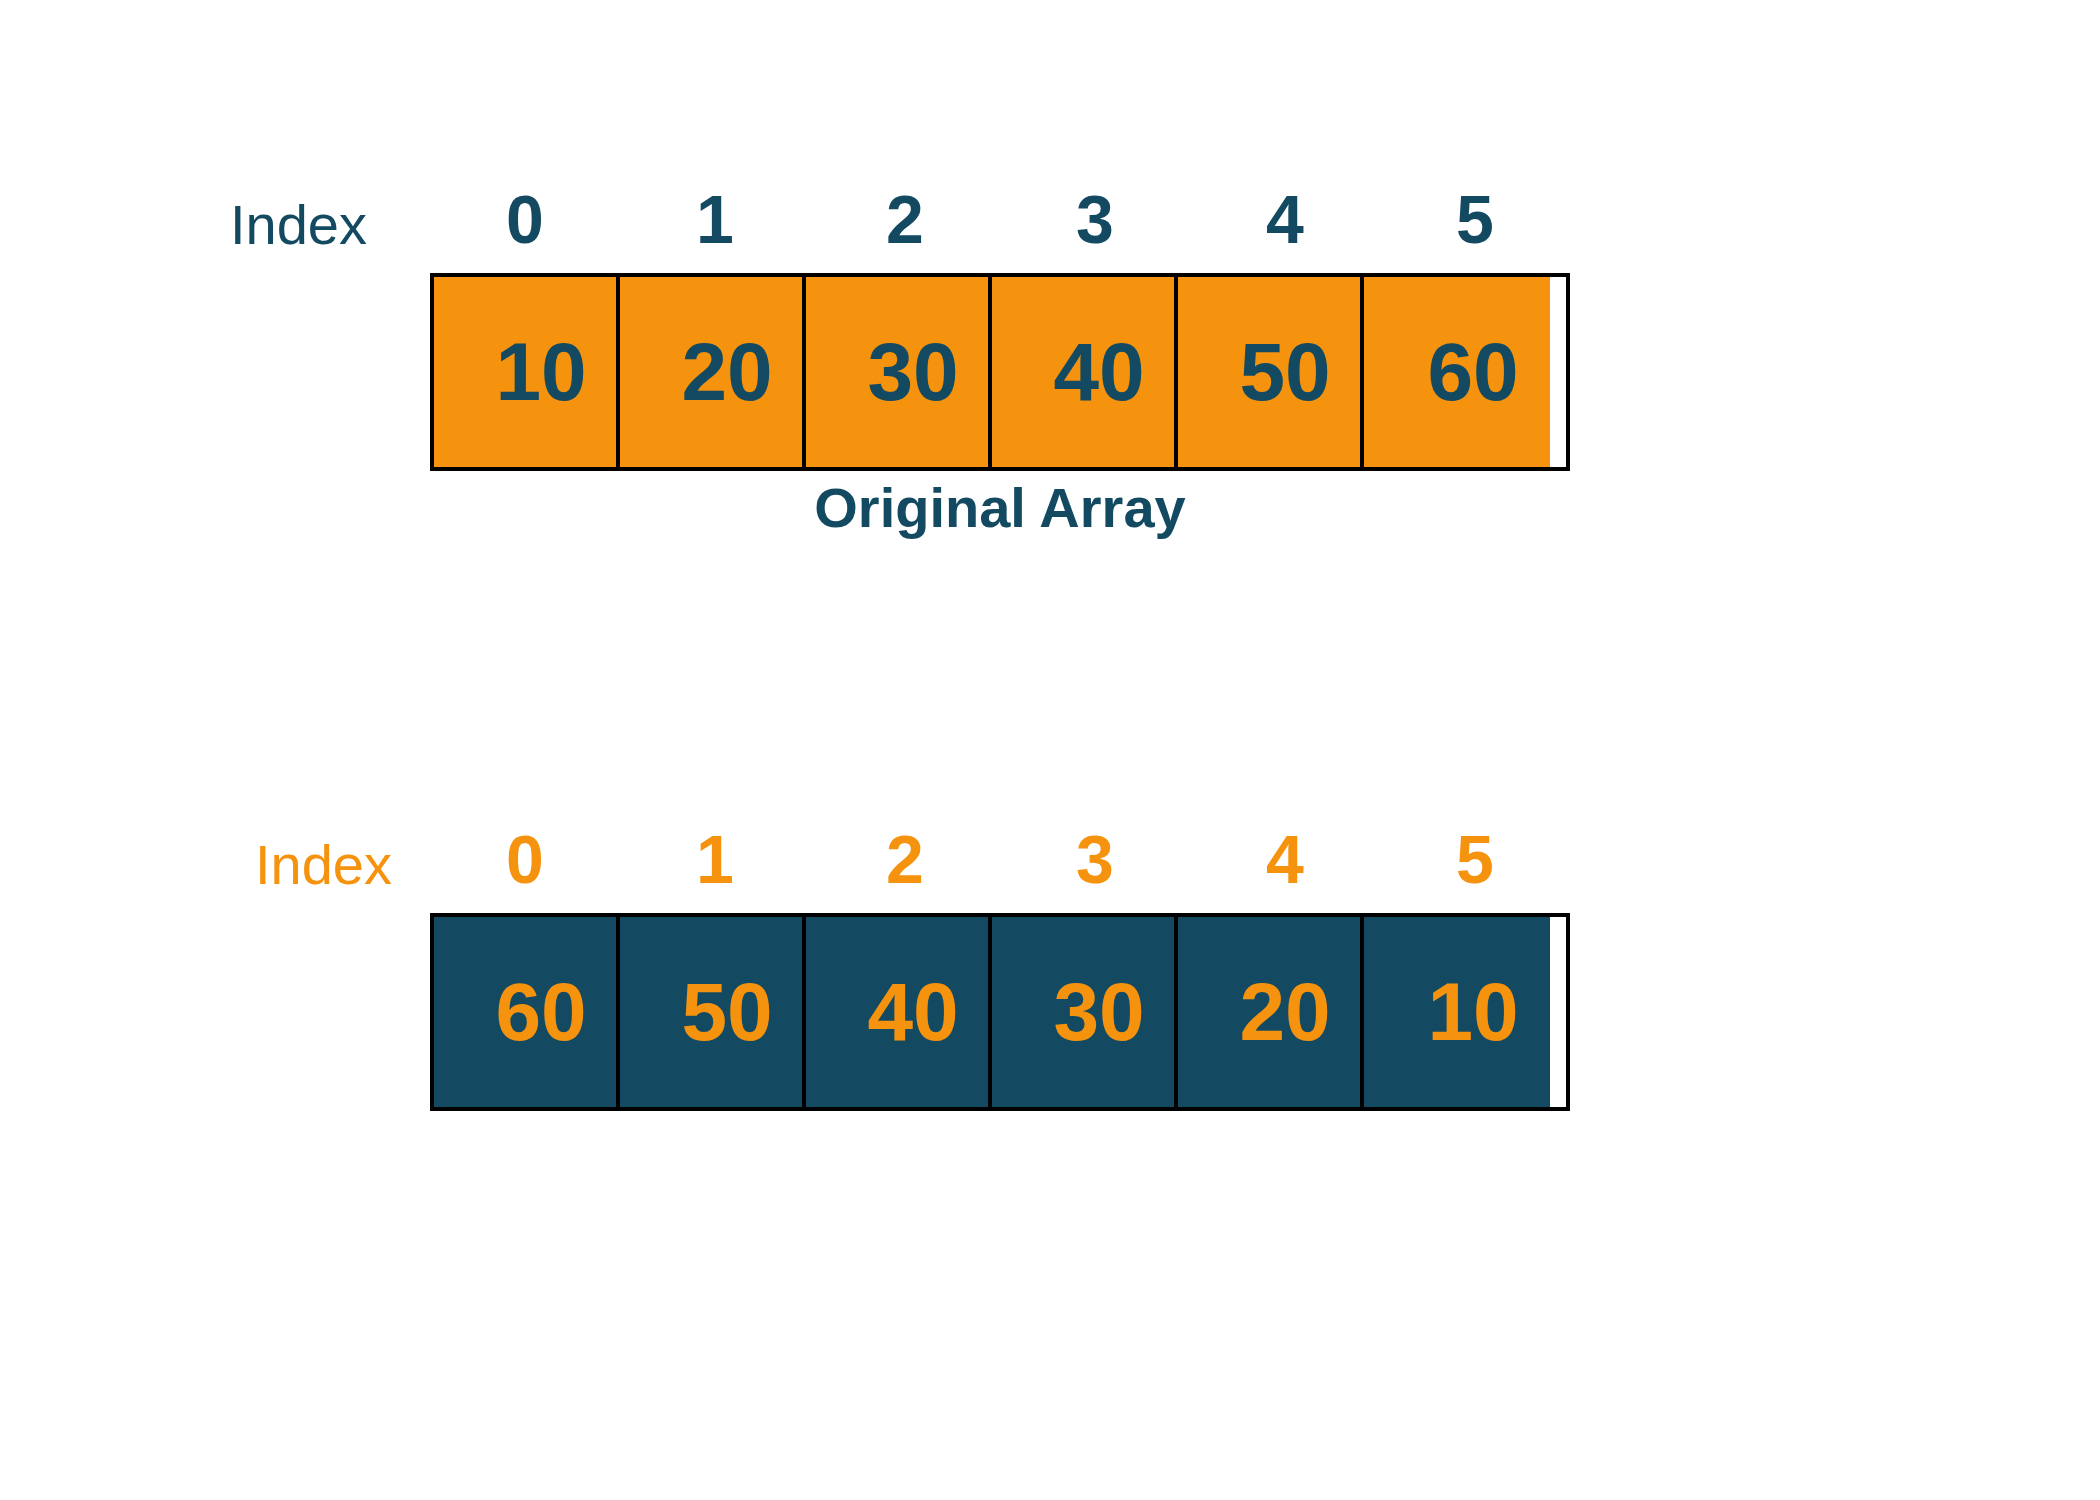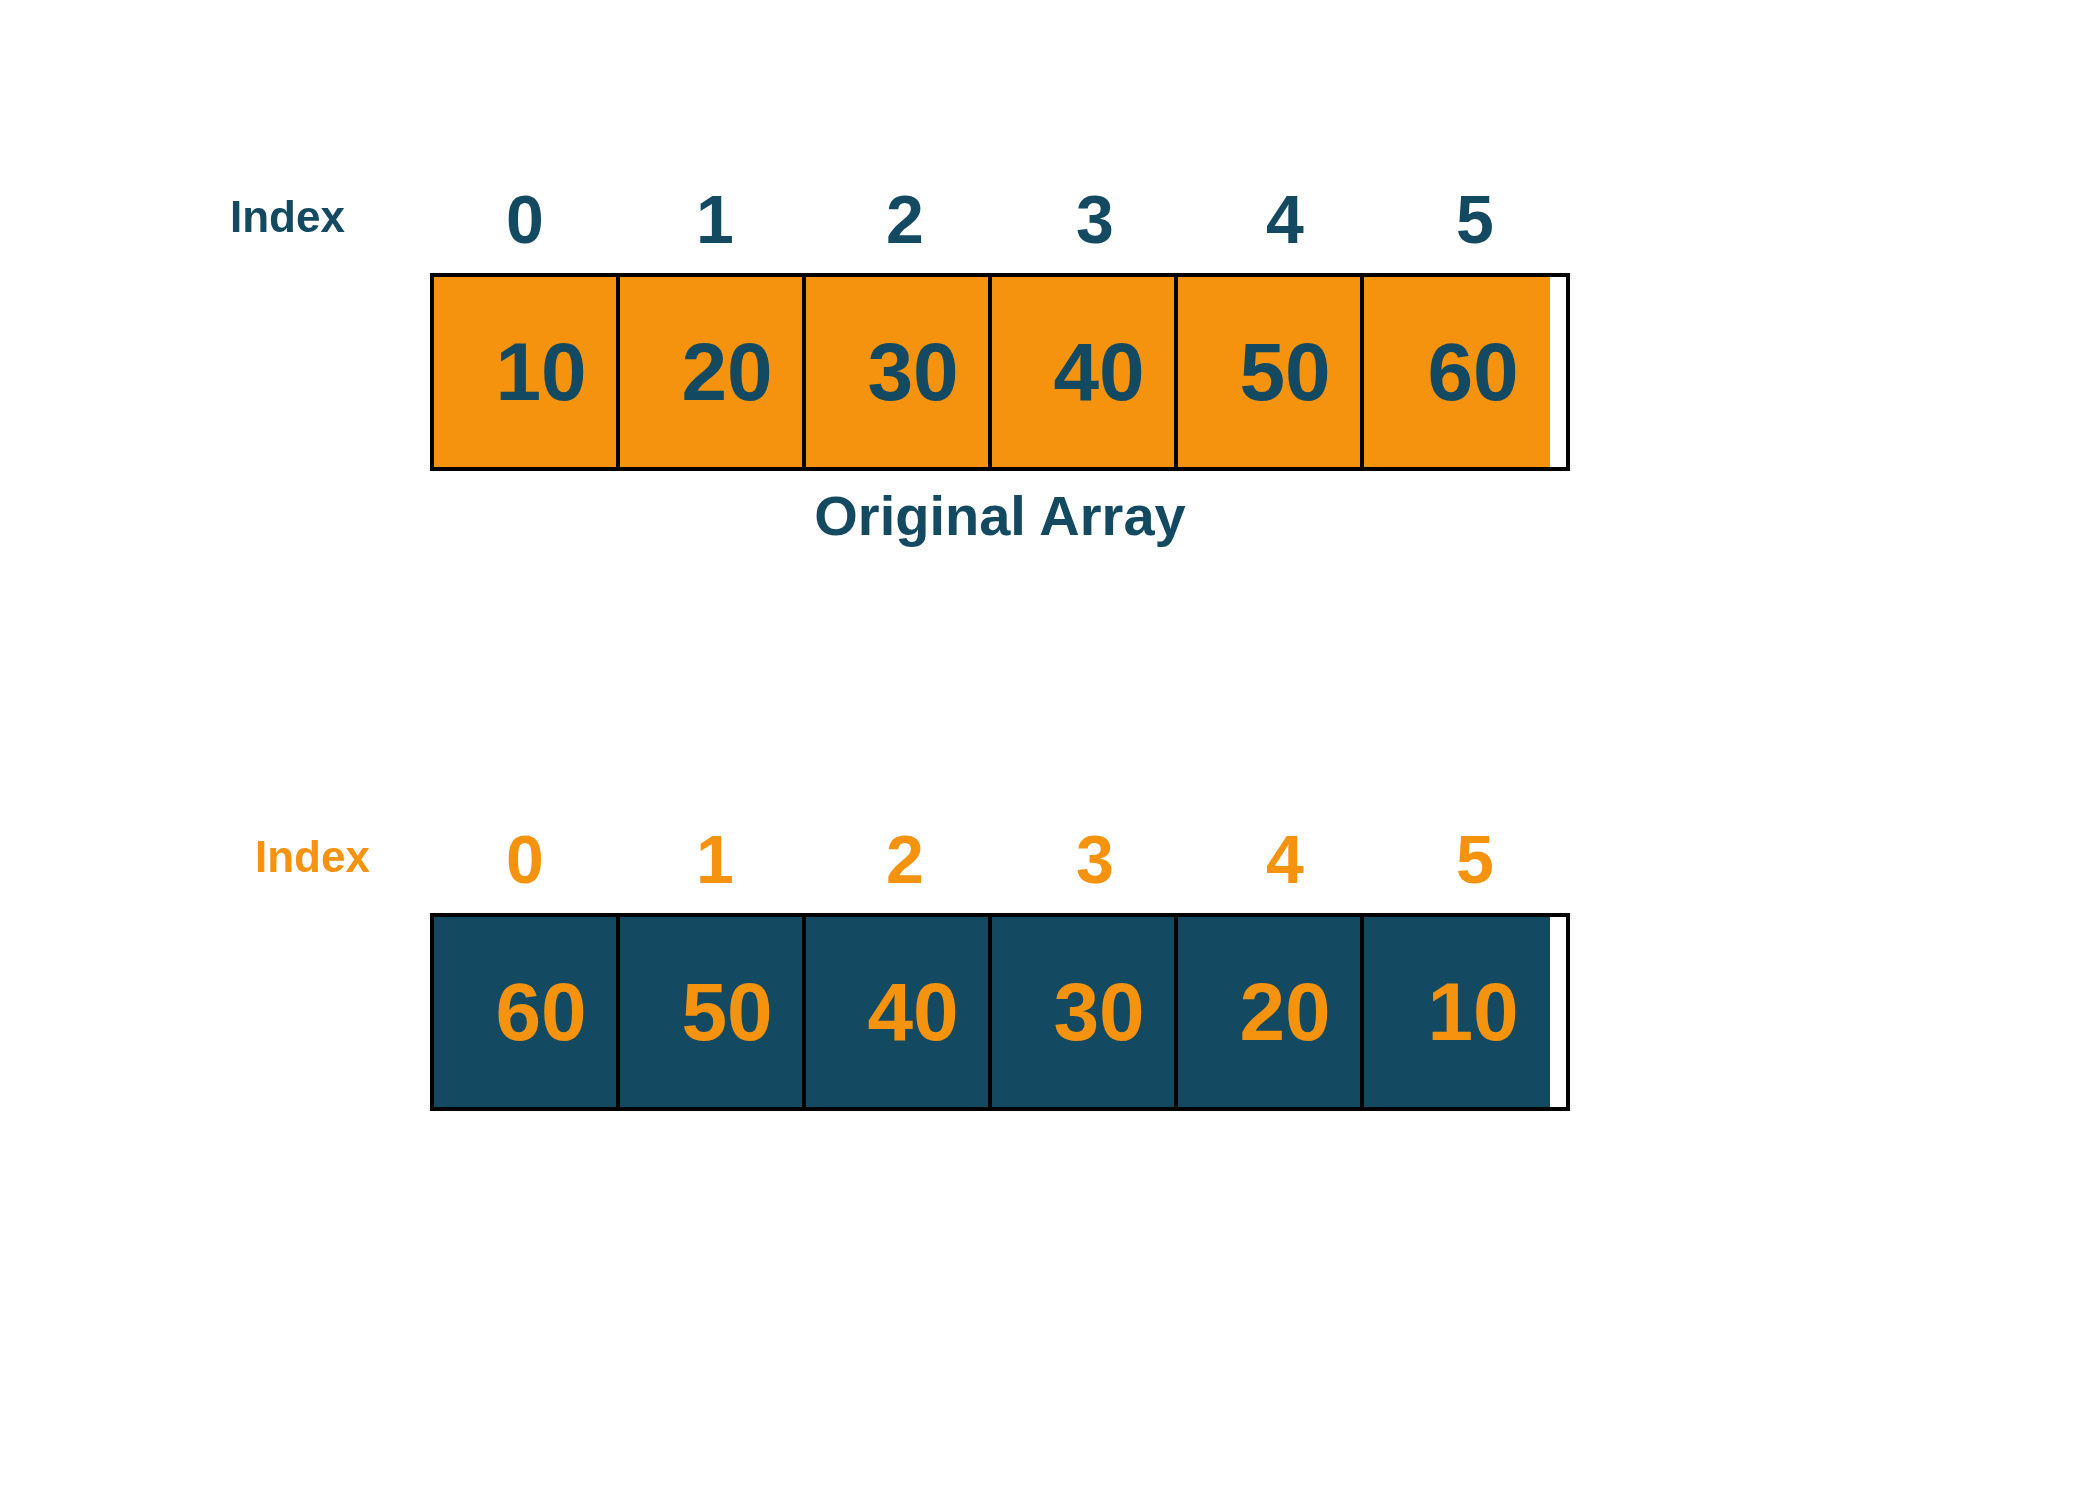--- a/index.html
+++ b/index.html
@@ -12,22 +12,22 @@
       height: 1500px;
       background: #ffffff;
       font-family: Arial, Helvetica, sans-serif;
       position: relative;
     }
     .array-block {
       position: absolute;
     }
     .index-label {
       position: absolute;
-      font-size: 44px;
-      font-weight: bold;
+      font-size: 56px;
+      font-weight: normal;
     }
     .index-row {
       display: flex;
       margin-left: 0;
     }
     .index-cell {
       width: 190px;
       text-align: center;
       font-size: 68px;
       font-weight: bold;
@@ -47,21 +47,21 @@
       border-right: 4px solid #000;
       padding-left: 32px;
     }
     .cell:last-child {
       border-right: none;
     }
     .caption {
       text-align: center;
       font-size: 56px;
       font-weight: bold;
-      margin-top: 12px;
+      margin-top: 4px;
     }
     
     .orig .index-label { color: #134a62; }
     .orig .index-cell { color: #134a62; }
     .orig .cell { background: #f5920e; color: #134a62; }
     .orig .caption { color: #134a62; }
     
     .rev .index-label { color: #f5920e; }
     .rev .index-cell { color: #f5920e; }
     .rev .cell { background: #134a62; color: #f5920e; }

